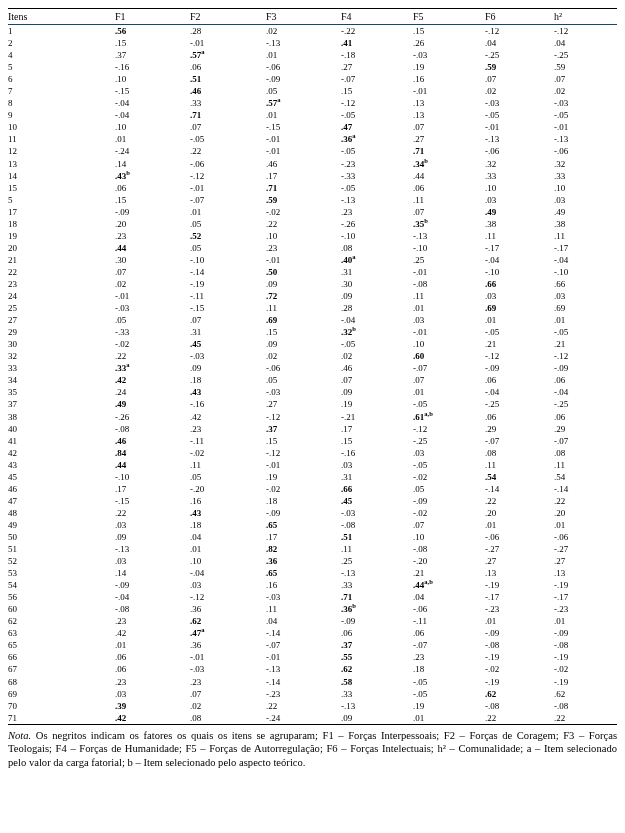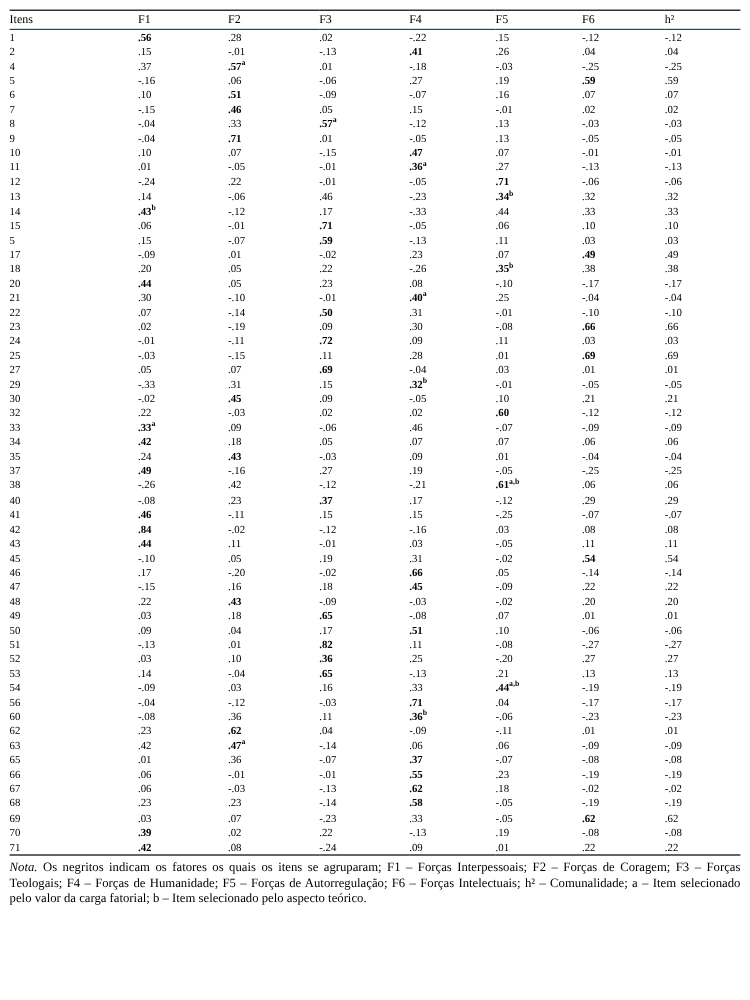--- a/index.html
+++ b/index.html
@@ -221,20 +221,30 @@
           <td>18</td>
           <td><span>.20</span></td>
           <td><span>.05</span></td>
           <td><span>.22</span></td>
           <td><span>-.26</span></td>
           <td><span class="b">.35</span><sup class="b">b</sup></td>
           <td><span>.38</span></td>
           <td><span>.38</span></td>
         </tr>
         <tr>
+          <td>19</td>
+          <td><span>.23</span></td>
+          <td><span class="b">.52</span></td>
+          <td><span>.10</span></td>
+          <td><span>-.10</span></td>
+          <td><span>-.13</span></td>
+          <td><span>.11</span></td>
+          <td><span>.11</span></td>
+        </tr>
+        <tr>
           <td>20</td>
           <td><span class="b">.44</span></td>
           <td><span>.05</span></td>
           <td><span>.23</span></td>
           <td><span>.08</span></td>
           <td><span>-.10</span></td>
           <td><span>-.17</span></td>
           <td><span>-.17</span></td>
         </tr>
         <tr>

